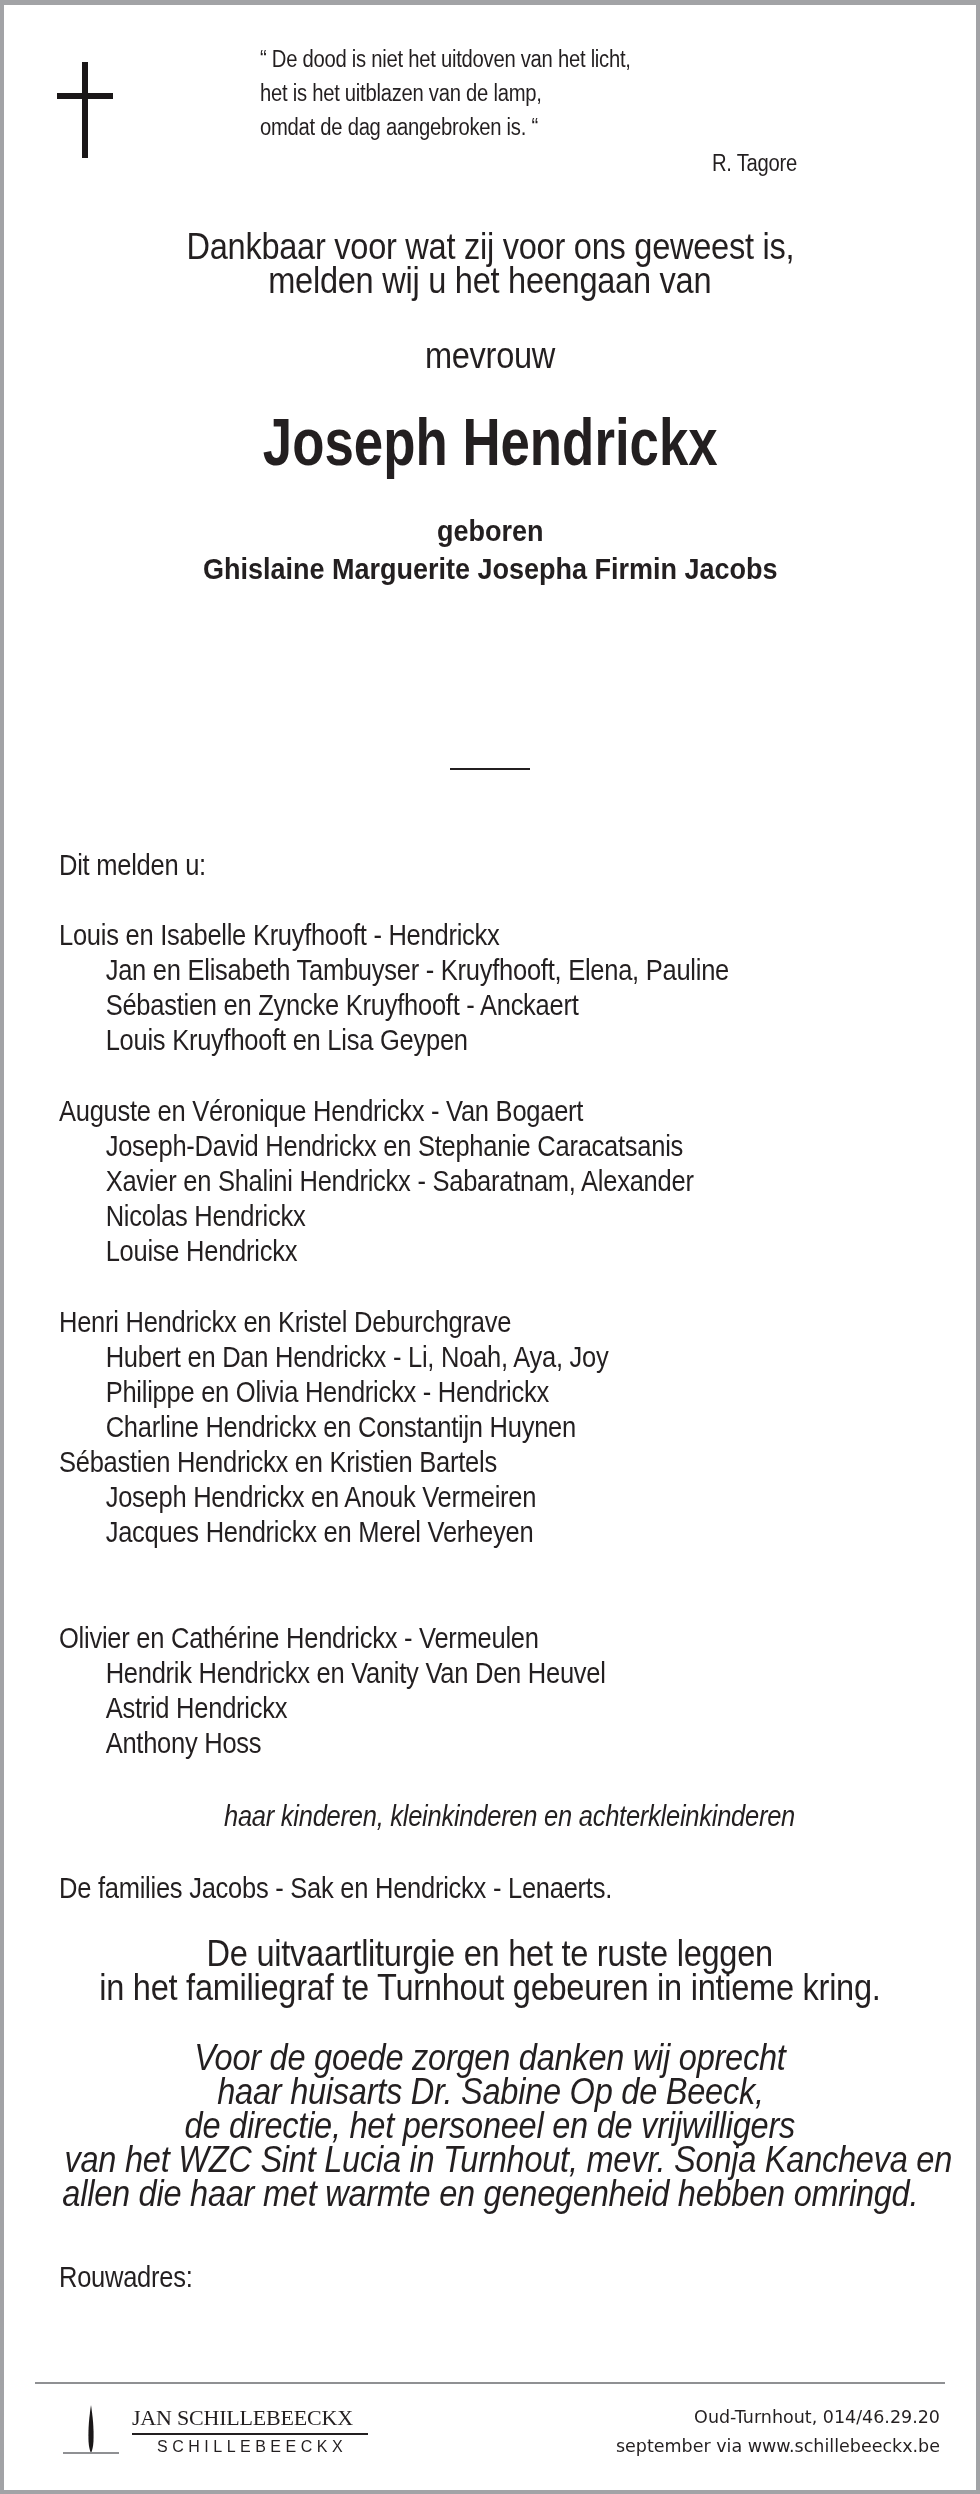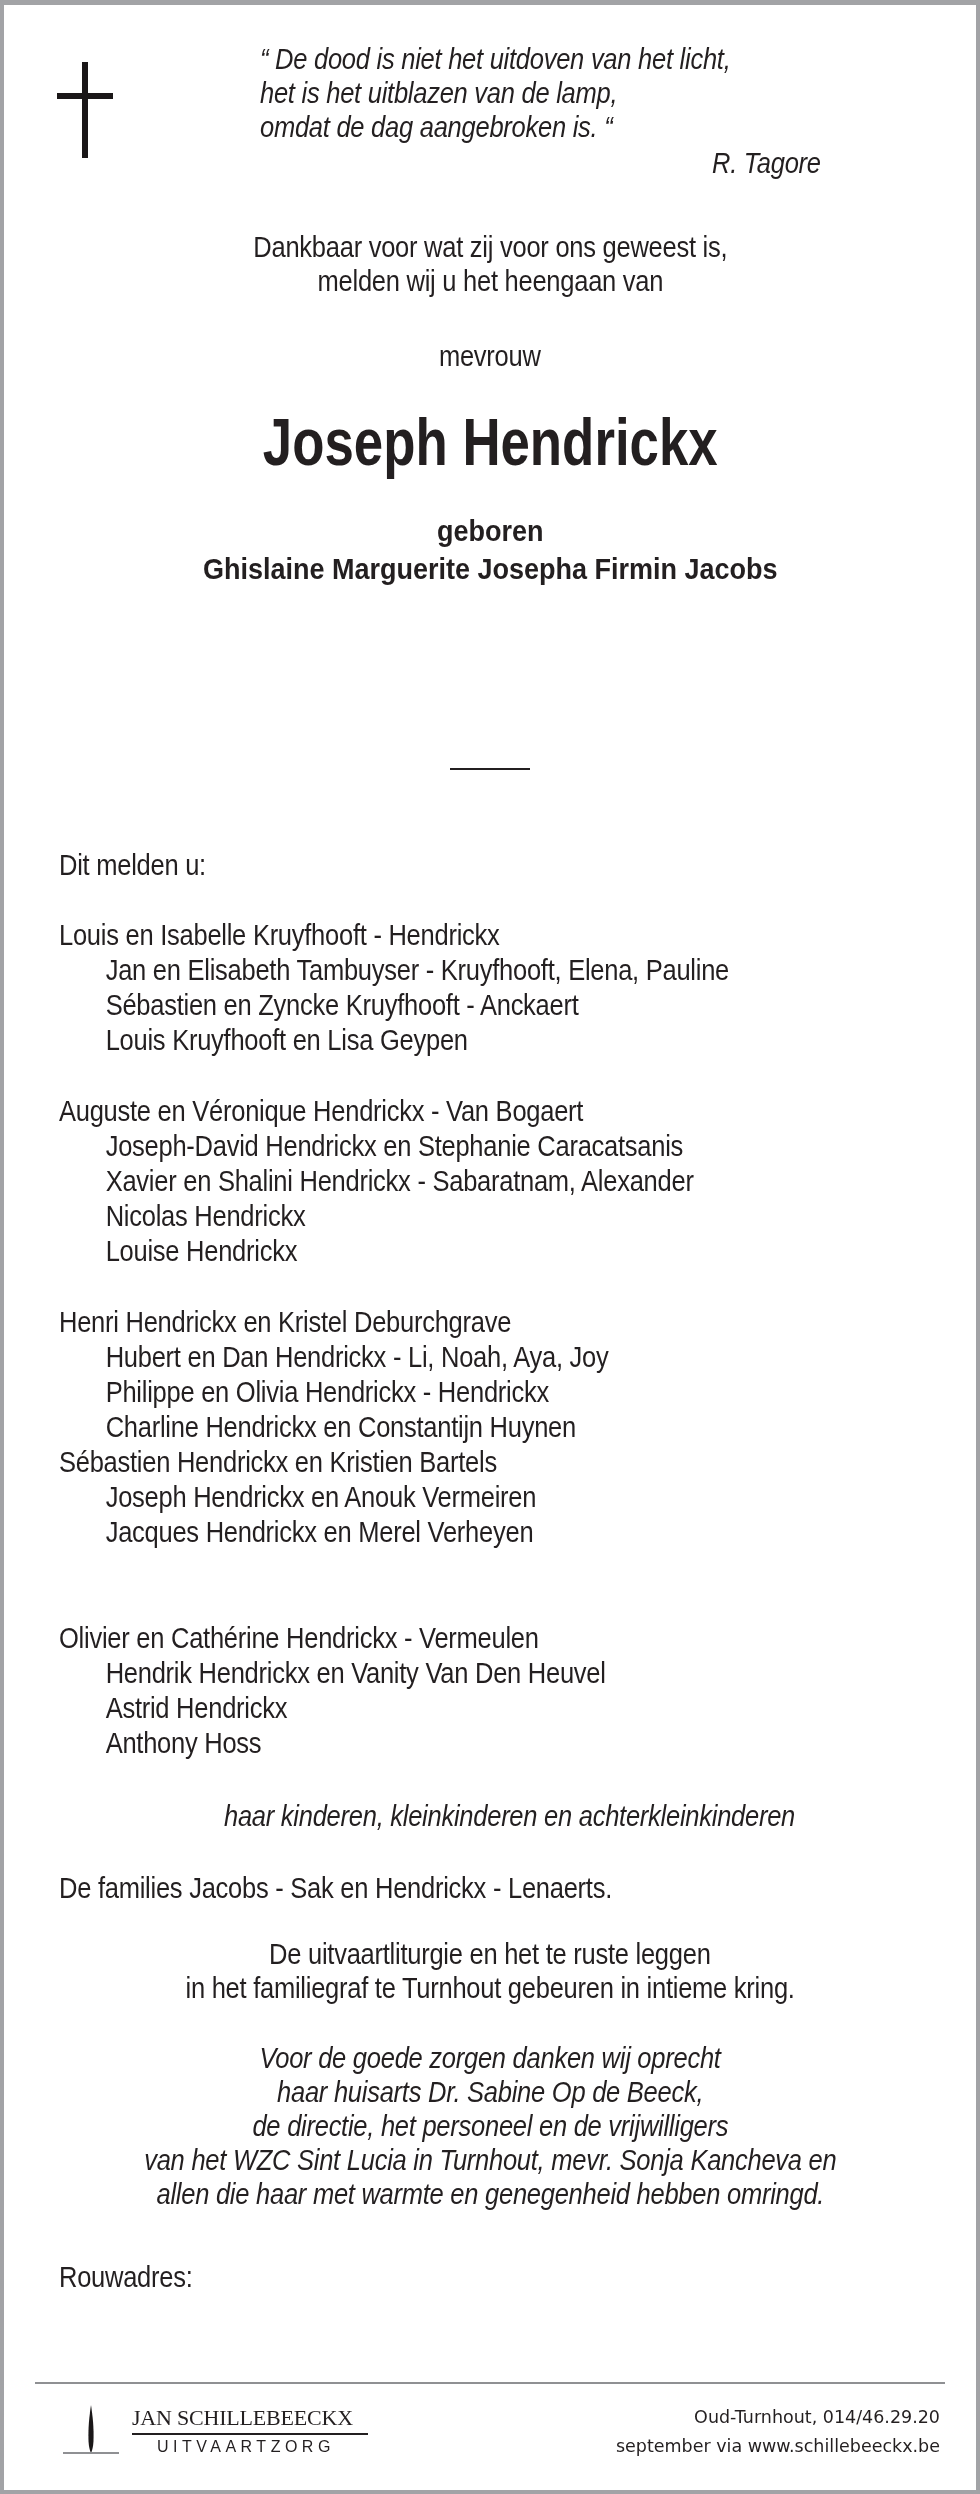--- a/index.html
+++ b/index.html
@@ -20,24 +20,24 @@
     .abs { position: absolute; white-space: nowrap; }
     .light { font-weight: normal; letter-spacing: -0.3px; }
     .cond { display: inline-block; transform-origin: left top; }
     .center-block { position: absolute; left: 0; width: 972px; text-align: center; }
     .center-block .line { display: block; white-space: nowrap; }
 
     
     .cross-v { position: absolute; left: 78px; top: 57px; width: 6px; height: 96px; background: #1a1718; }
     .cross-h { position: absolute; left: 53px; top: 88px; width: 56px; height: 6px; background: #1a1718; }
 
-    .quote { font-style: italic; font-size: 29px; line-height: 34px; }
+    .quote { font-size: 23px; line-height: 34px; }
     .quote .q { display: block; transform: scaleX(0.88); transform-origin: left top; white-space: nowrap; }
 
-    .fs29 { font-size: 29px; line-height: 34px; }
+    .fs29 { font-size: 37px; line-height: 34px; }
     .narrow { transform: scaleX(0.88); }
 
     .name { font-weight: bold; font-size: 66px; line-height: 70px; }
     .name span { display: inline-block; transform: scaleX(0.80); }
 
     .born-label, .birth-name { font-weight: bold; font-size: 30px; line-height: 36px; }
     .birth-name span, .born-label span { display: inline-block; transform: scaleX(0.90); }
 
     .divider-short { position: absolute; left: 446px; top: 763px; width: 80px; height: 2px; background: #231f20; }
 
@@ -163,17 +163,17 @@
 
   <div class="footer-line"></div>
 
   <svg class="tree" viewBox="0 0 6 48">
     <path d="M3 0 C4.5 10, 6 22, 5.5 36 C5.2 42, 4 46, 3 48 C2 46, 0.8 42, 0.5 36 C0 22, 1.5 10, 3 0 Z" fill="#1a1718"></path>
   </svg>
   <div class="ground"></div>
 
   <div class="brand-name">JAN SCHILLEBEECKX</div>
   <div class="brand-underline"></div>
-  <div class="brand-sub">UITVAARTZORG</div>
+  <div class="brand-sub">SCHILLEBEECKX</div>
 
   <div class="contact" style="top:2402px;">Oud-Turnhout, 014/46.29.20</div>
   <div class="contact" style="top:2431px;">september via www.schillebeeckx.be</div>
 </div>
 
 </body></html>

